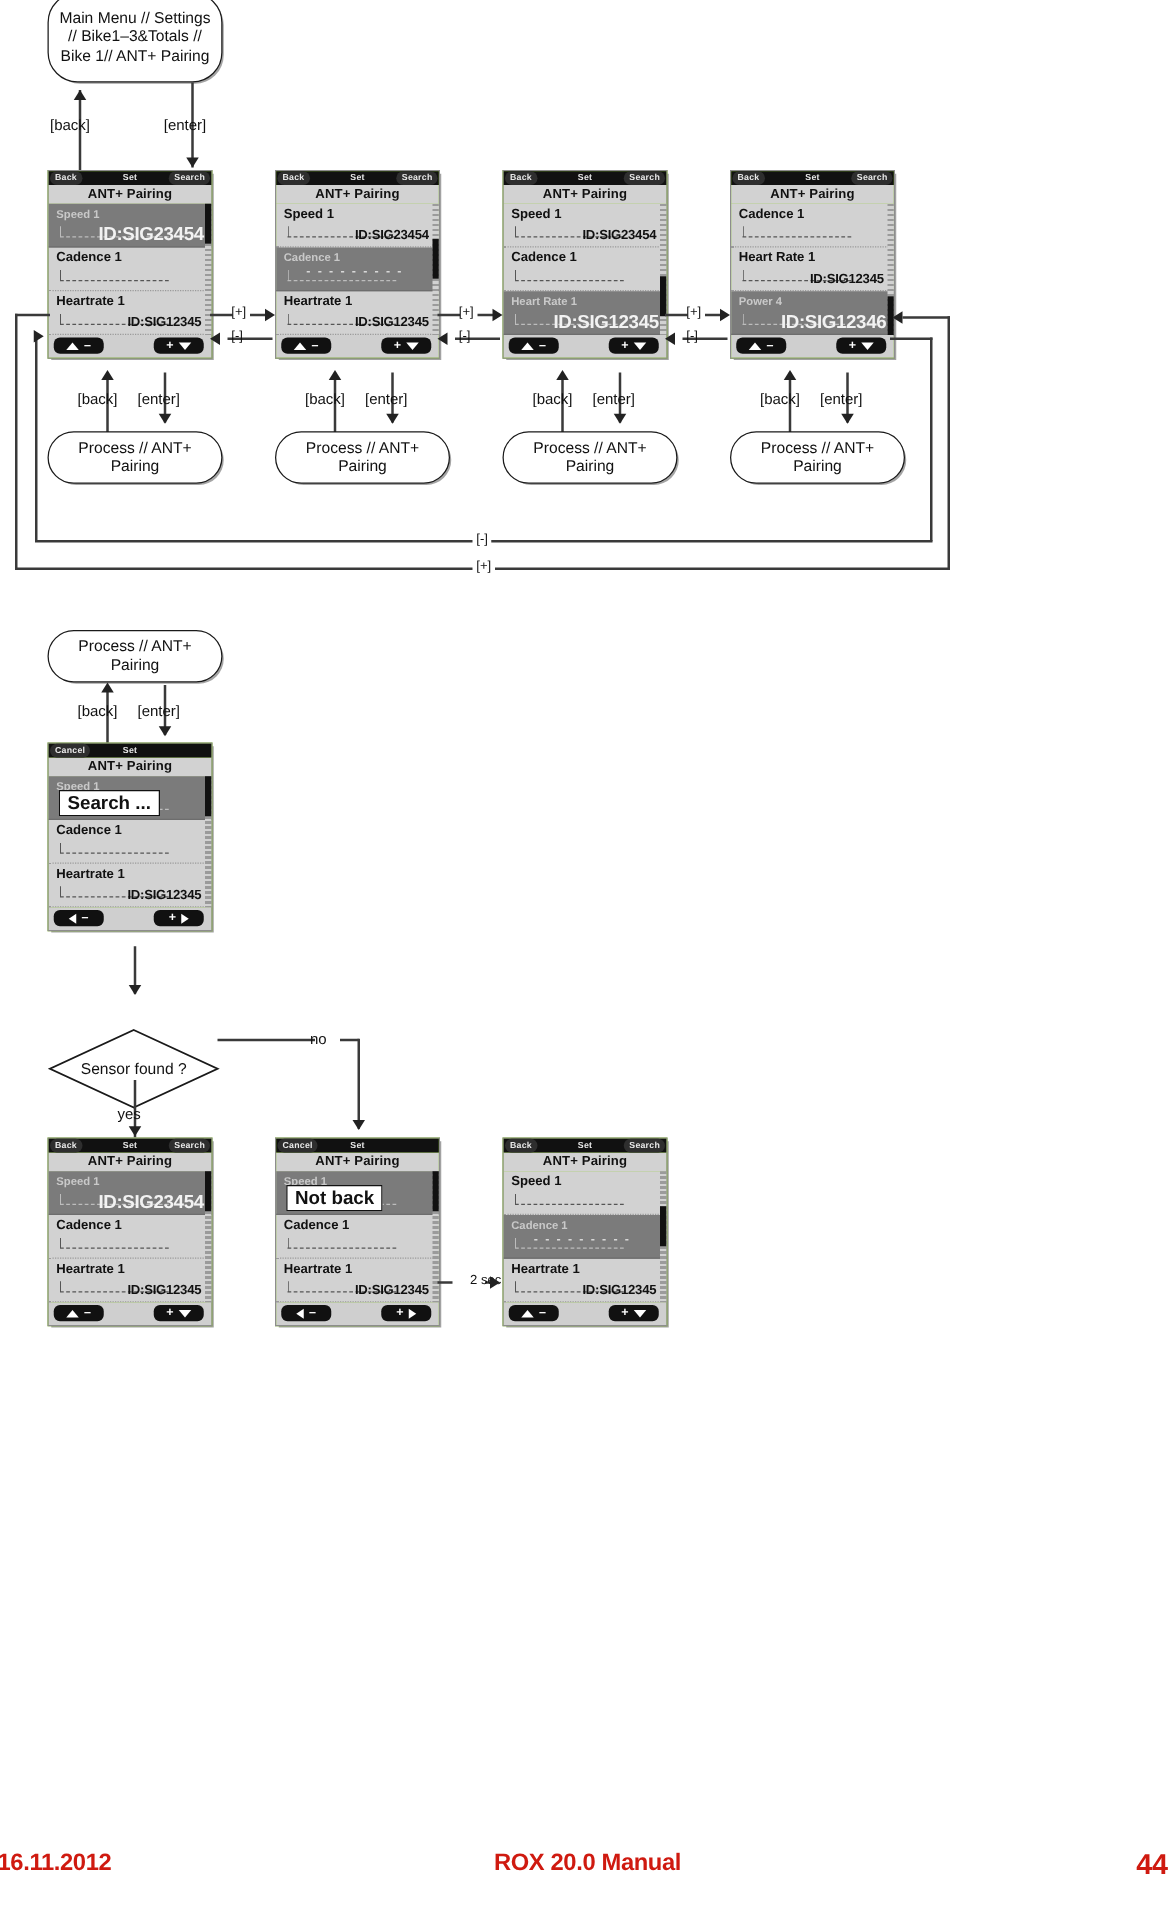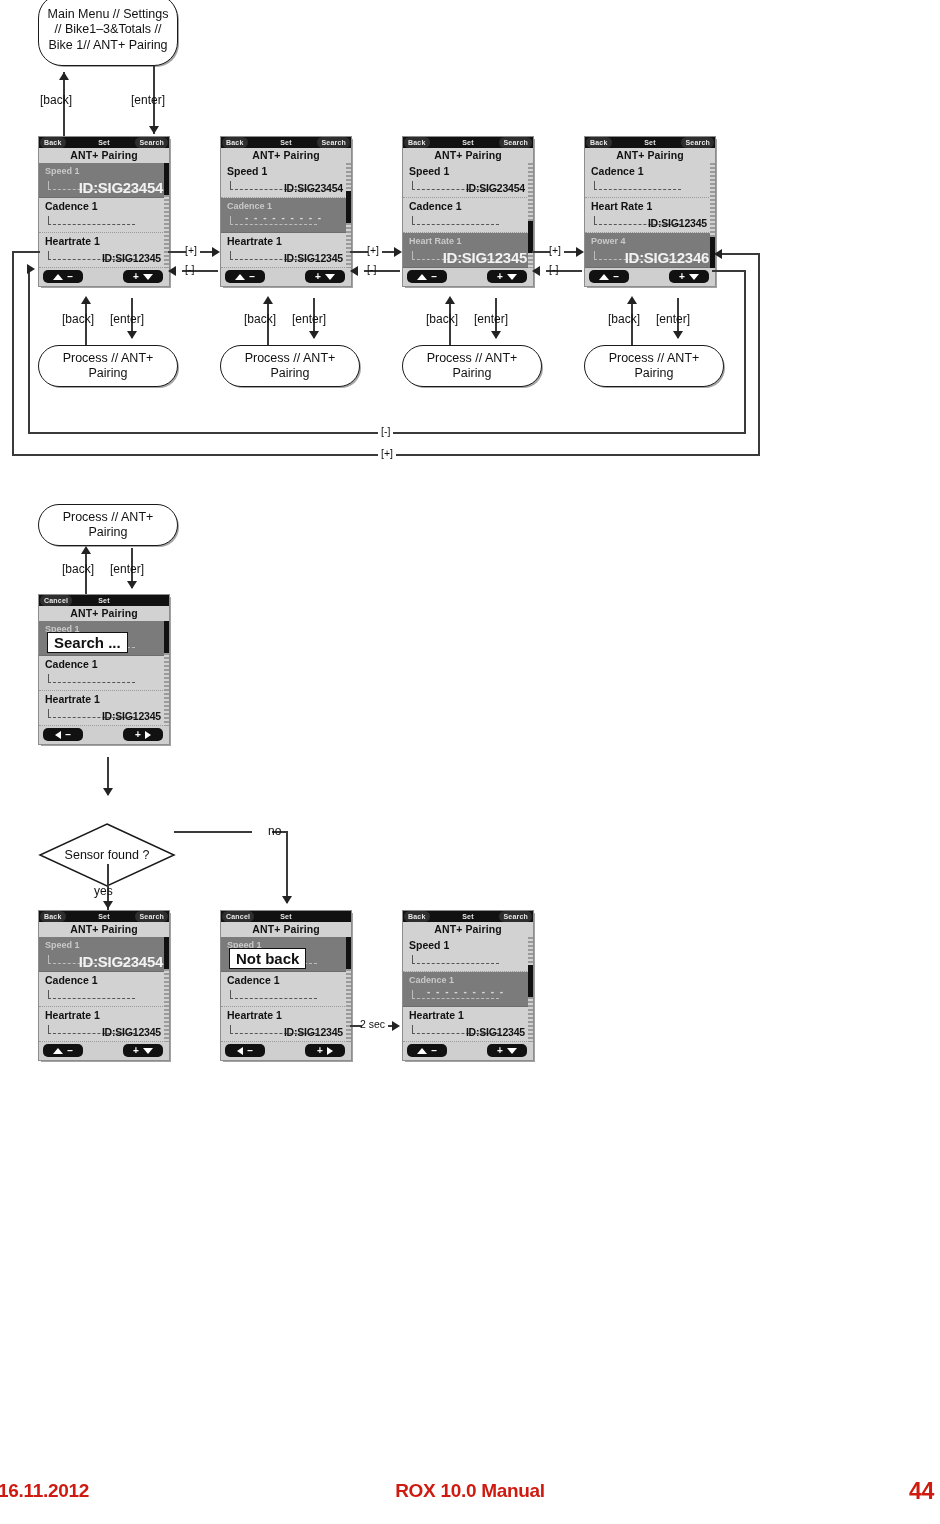--- a/index.html
+++ b/index.html
@@ -382,21 +382,21 @@
   </svg>
   <div class="dlabel">Sensor found ?</div>
 </div>
 
 <div class="ln lnv" style="left:107px;top:864px;height:46px;"></div>
 <div class="arw arw-d" style="left:103px;top:901px;"></div>
 <div class="lbl" style="left:94px;top:884px;">yes</div>
 
 <div class="ln lnh" style="left:174px;top:831px;width:78px;"></div>
 <div class="ln lnh" style="left:272px;top:831px;width:15px;"></div>
-<div class="lbl" style="left:268px;top:824px;">no</div>
+<div class="lbl" style="left:248px;top:824px;">no</div>
 <div class="ln lnv" style="left:286px;top:831px;height:72px;"></div>
 <div class="arw arw-d" style="left:282px;top:896px;"></div>
 
 <div class="dev" style="left:38px;top:910px;">
     <div class="hdr">
       <span class="h-l pill">Back</span>
       <span class="h-m">Set</span>
       <span class="h-r pill">Search</span>
     </div>
     <div class="title">ANT+ Pairing</div>
@@ -499,20 +499,20 @@
       </div>
       <div class="key kr">
         <span class="ksym">+</span>
         <i class="tri tri-d"></i>
       </div>
     </div>
   </div>
 
 <div class="ln lnh" style="left:350px;top:1025px;width:12px;"></div>
 <div class="ln lnh" style="left:388px;top:1025px;width:6px;"></div>
-<div class="lbl-sm" style="left:360px;top:1018px;">2 sec</div>
+<div class="lbl-sm" style="left:376px;top:1018px;">2 sec</div>
 <div class="arw arw-r" style="left:392px;top:1021px;"></div>
 
 <div class="pfoot">
   <span class="fl">16.11.2012</span>
-  <span class="fc">ROX 10.0 Manual</span>
+  <span class="fc">ROX 20.0 Manual</span>
   <span class="fr">44</span>
 </div>
 
 </body></html>

